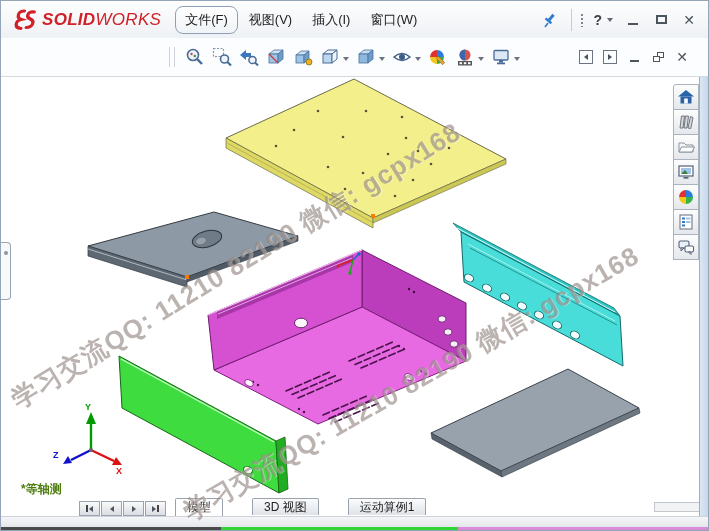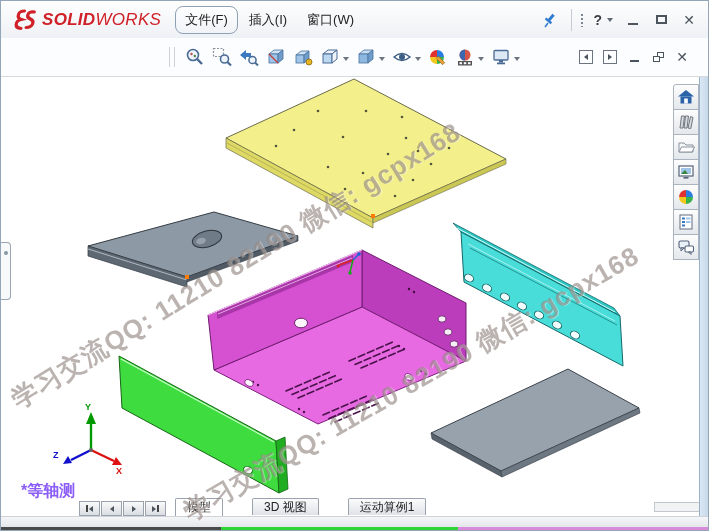--- a/index.html
+++ b/index.html
@@ -48,21 +48,21 @@
   
   .right-frame{position:absolute;right:0;top:37px;width:8px;height:478px;background:linear-gradient(90deg,#dbe8f4,#c6d8ea);
     border-left:1px solid #9ab0c6;z-index:9;}
   .taskpane{position:absolute;right:8px;top:84px;width:27px;z-index:11;}
   .tp-btn{width:26px;height:26px;box-sizing:border-box;border:1px solid #aab4bf;margin-top:-1px;
     background:linear-gradient(#fdfdfd,#e4e8ec);display:flex;align-items:center;justify-content:center;}
   .tp-btn:first-child{border-top-left-radius:3px;}
 
   
   .scene{position:absolute;left:0;top:0;z-index:1;}
-  .view-label{position:absolute;left:20px;top:480px;font-size:16px;font-weight:bold;color:#8b5cf6;z-index:8;}
+  .view-label{position:absolute;left:20px;top:480px;font-size:12px;font-weight:bold;color:#4d7c0f;z-index:8;}
   .collapsed-pane{position:absolute;left:0;top:241px;width:9px;height:56px;background:#f7f9fb;border:1px solid #9aa6b4;
     border-left:none;border-radius:0 4px 4px 0;z-index:8;}
   .collapsed-pane:after{content:"";display:block;width:4px;height:4px;border-radius:50%;background:#8a96a4;margin:8px auto 0;}
   .hscroll{position:absolute;right:6px;top:501px;width:46px;height:8px;background:#f1f2f4;border:1px solid #c2c7cd;z-index:8;}
 
   
   .wm{position:absolute;white-space:nowrap;font-size:26px;font-weight:bold;letter-spacing:1px;
     transform-origin:0 0;z-index:60;pointer-events:none;text-shadow:1px 1px 0 rgba(255,255,255,.35);}
   .wm-a{left:4px;top:386px;transform:rotate(-31.5deg);}
   .wm-b{left:176px;top:498px;transform:rotate(-30deg);}
@@ -265,20 +265,21 @@
         <g transform="skewX(-8)" fill="none" stroke="#cf2127" stroke-width="3.2" stroke-linecap="round">
           <path d="M12 4 C5 4 5 11 10 12.5 C4 14 4 21 11 21.5"></path>
           <path d="M22 5 C15 4 14 10 19 12 C24 14 23 20 16 20.5"></path>
         </g>
       </svg>
       <span class="logo-text"><span class="b">SOLID</span><span>WORKS</span></span>
     </div>
     <div class="menu-items">
 
     <div class="menu-item active"><span>文件(F)</span></div>
+        <div class="menu-item"><span>视图(V)</span></div>
         <div class="menu-item"><span>插入(I)</span></div>
         <div class="menu-item"><span>窗口(W)</span></div>
       </div>
     <div class="mb-spacer"></div>
     <span class="tb-btn">
       <svg width="16" height="16" viewBox="0 0 16 16">
         <g transform="rotate(40 8 7)" fill="#2e7bd0">
           <rect x="6.5" y="1.5" width="3" height="7"></rect>
             <rect x="4.2" y="8.2" width="7.6" height="2.4"></rect>
         </g>

